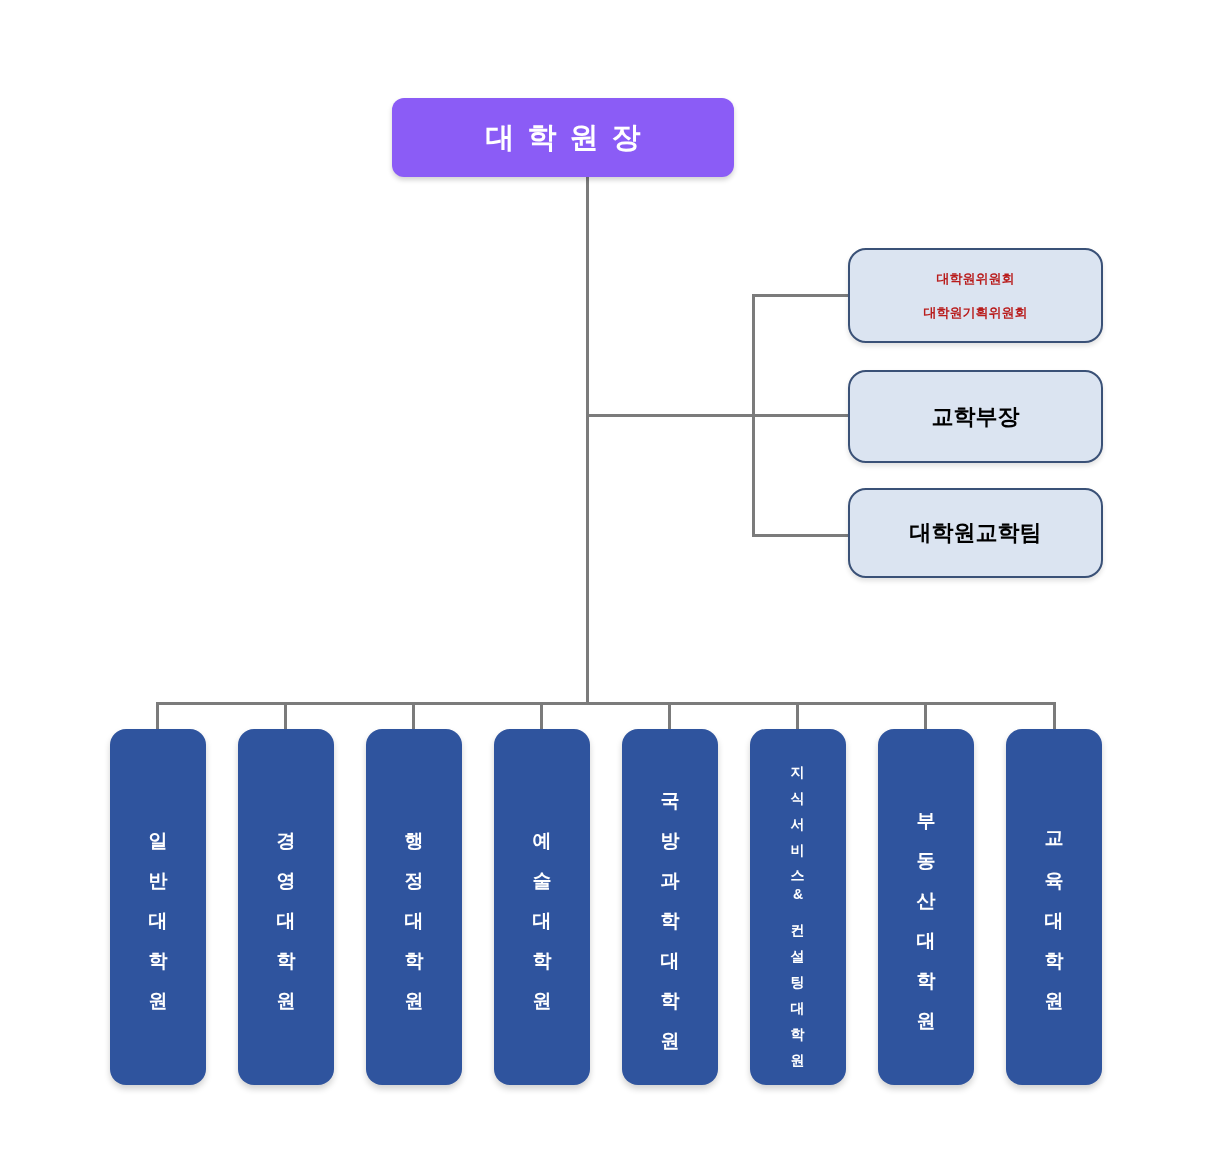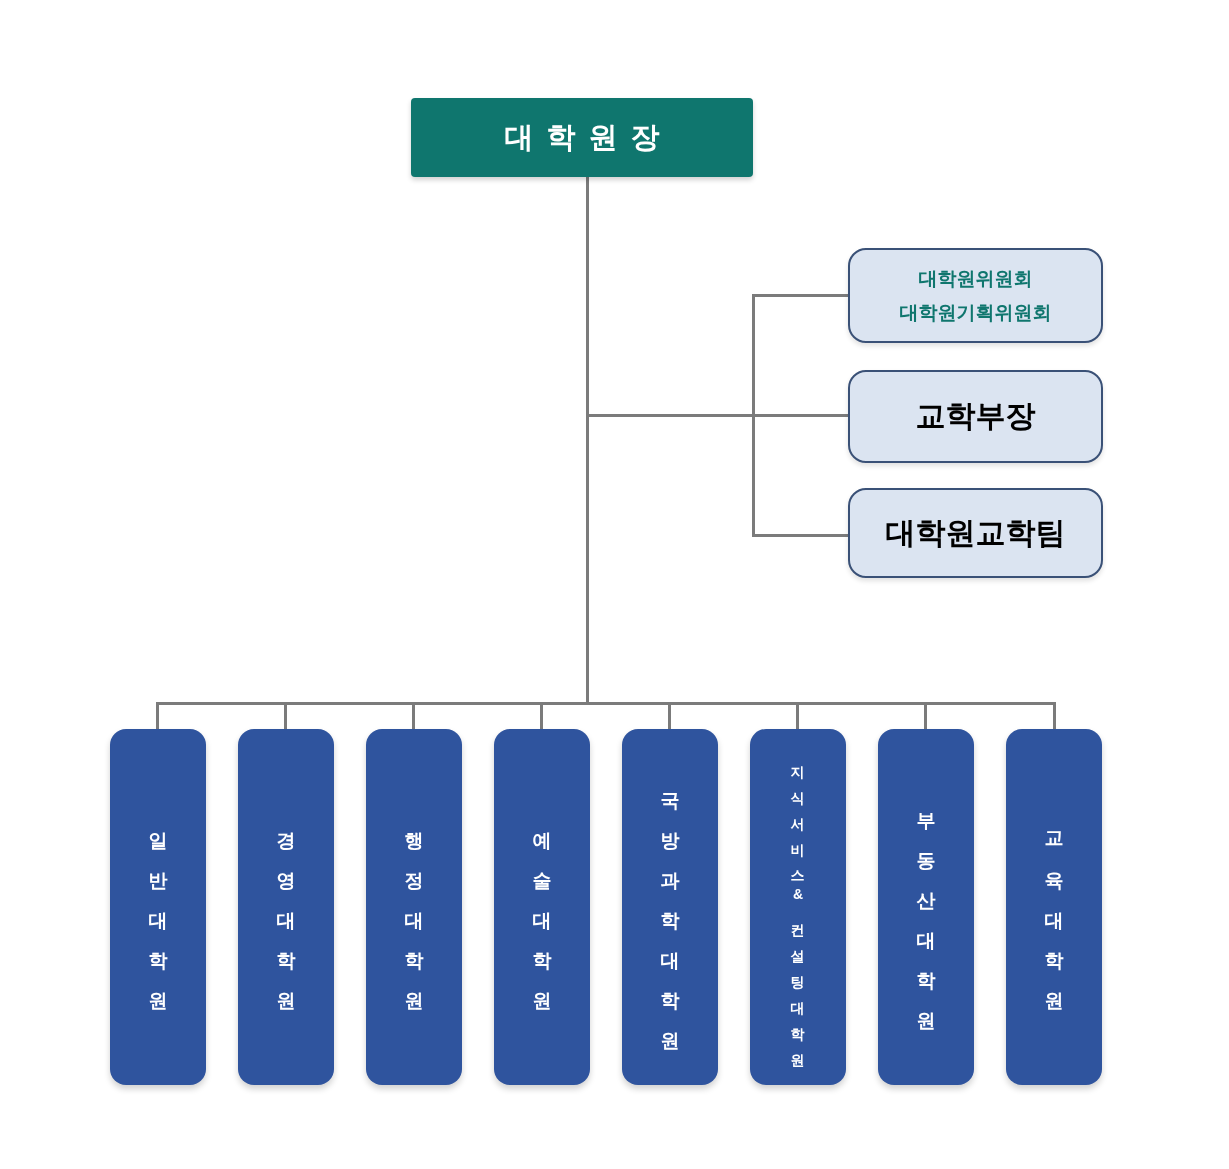--- a/index.html
+++ b/index.html
@@ -16,26 +16,26 @@
     overflow: hidden;
   }
   
   .line {
     position: absolute;
     background: #7b7b7b;
   }
   
   .root-box {
     position: absolute;
-    left: 411px;
+    left: 392px;
     top: 98px;
     width: 342px;
     height: 79px;
-    background: #0f766e;
-    border-radius: 4px;
+    background: #8b5cf6;
+    border-radius: 12px;
     display: flex;
     align-items: center;
     justify-content: center;
     box-shadow: 0 3px 5px rgba(0,0,0,0.18);
   }
   .root-box .root-label {
     color: #ffffff;
     font-weight: bold;
     font-size: 29px;
     letter-spacing: 0.45em;
@@ -54,30 +54,30 @@
     display: flex;
     flex-direction: column;
     align-items: center;
     justify-content: center;
     box-shadow: 0 3px 5px rgba(0,0,0,0.12);
   }
   .staff-box.s1 { top: 248px; height: 95px; }
   .staff-box.s2 { top: 370px; height: 93px; }
   .staff-box.s3 { top: 488px; height: 90px; }
   .staff-line-sm {
-    color: #0f766e;
+    color: #b91c1c;
     font-weight: bold;
-    font-size: 19px;
+    font-size: 13px;
     line-height: 34px;
     white-space: nowrap;
   }
   .staff-line-lg {
     color: #000000;
     font-weight: bold;
-    font-size: 30px;
+    font-size: 22px;
     white-space: nowrap;
   }
   
   .dept {
     position: absolute;
     top: 729px;
     width: 96px;
     height: 356px;
     background: #2f549e;
     border-radius: 16px;

